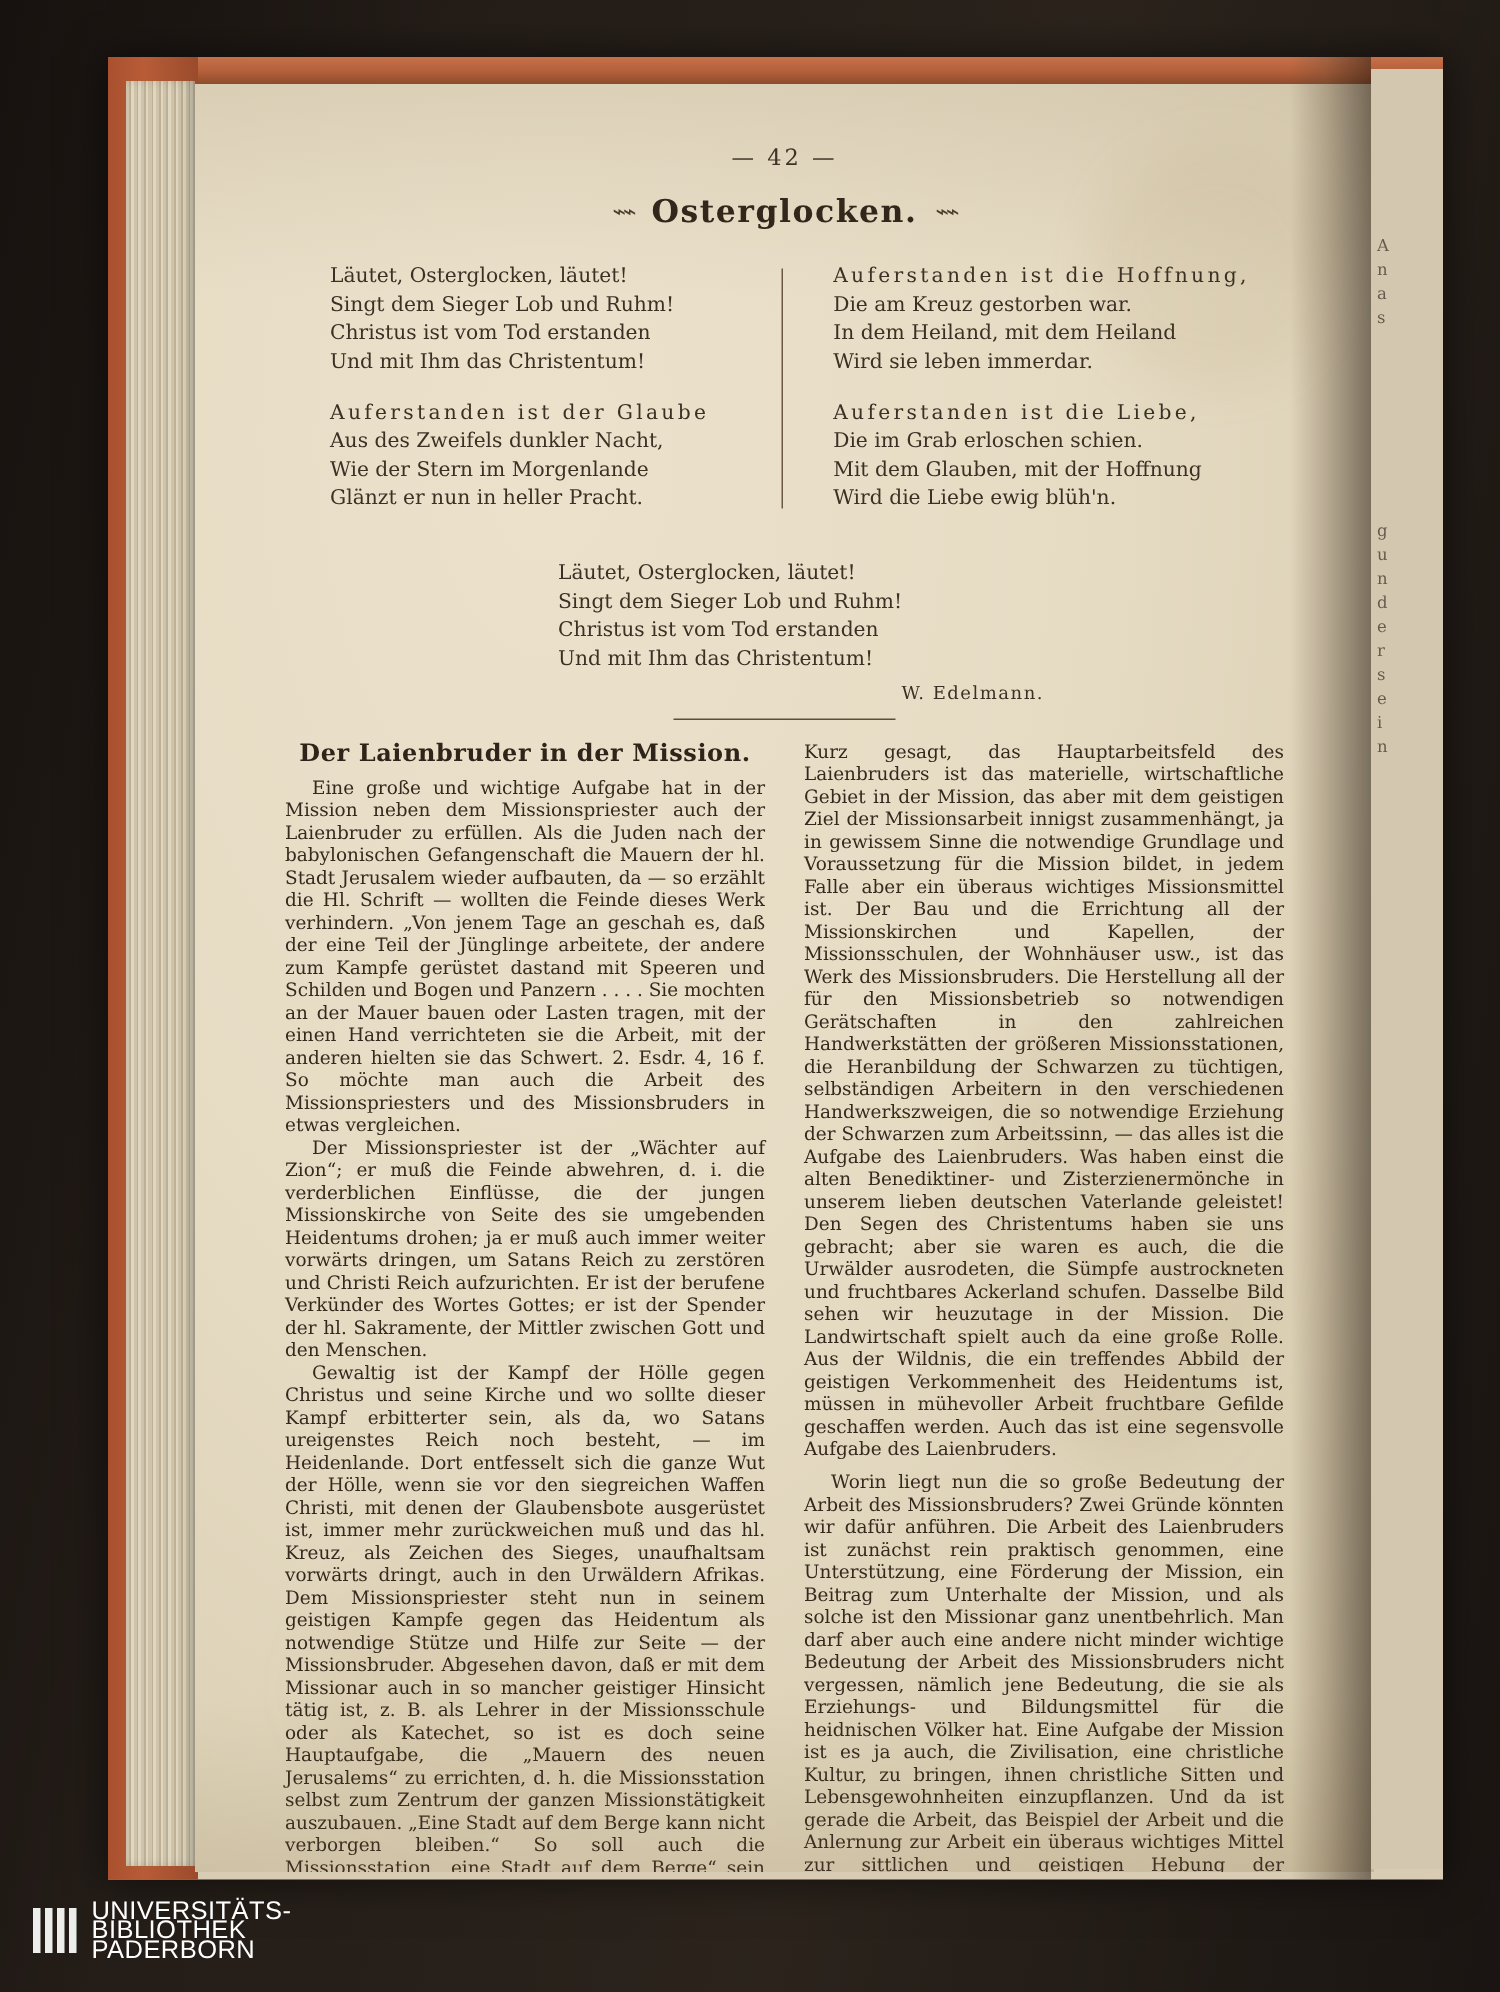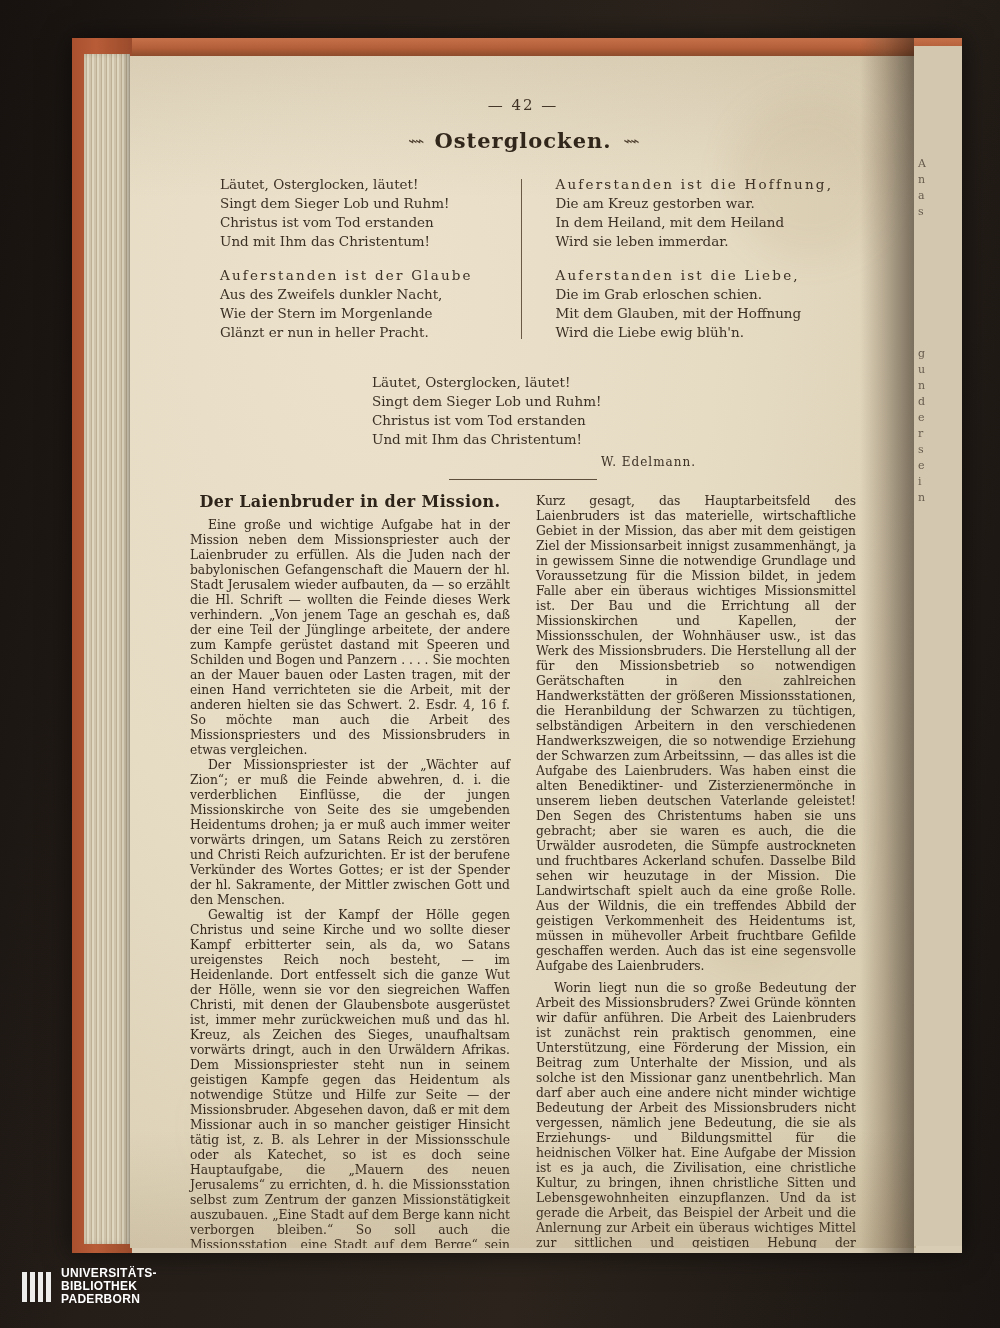--- a/index.html
+++ b/index.html
@@ -259,22 +259,22 @@
   }
   #wm-bars i {
     display: block;
     width: 5px;
     background: #ffffff;
     opacity: 0.92;
   }
   #wm-text {
     color: #ffffff;
     font-family: "Liberation Sans", sans-serif;
-    font-size: 12px;
-    font-weight: bold;
+    font-size: 17px;
+    font-weight: normal;
     line-height: 13px;
     letter-spacing: 0.3px;
   }
 </style>
 </head>
 <body>
 
 <div id="scan-backdrop"></div>
 
 <div id="book">

